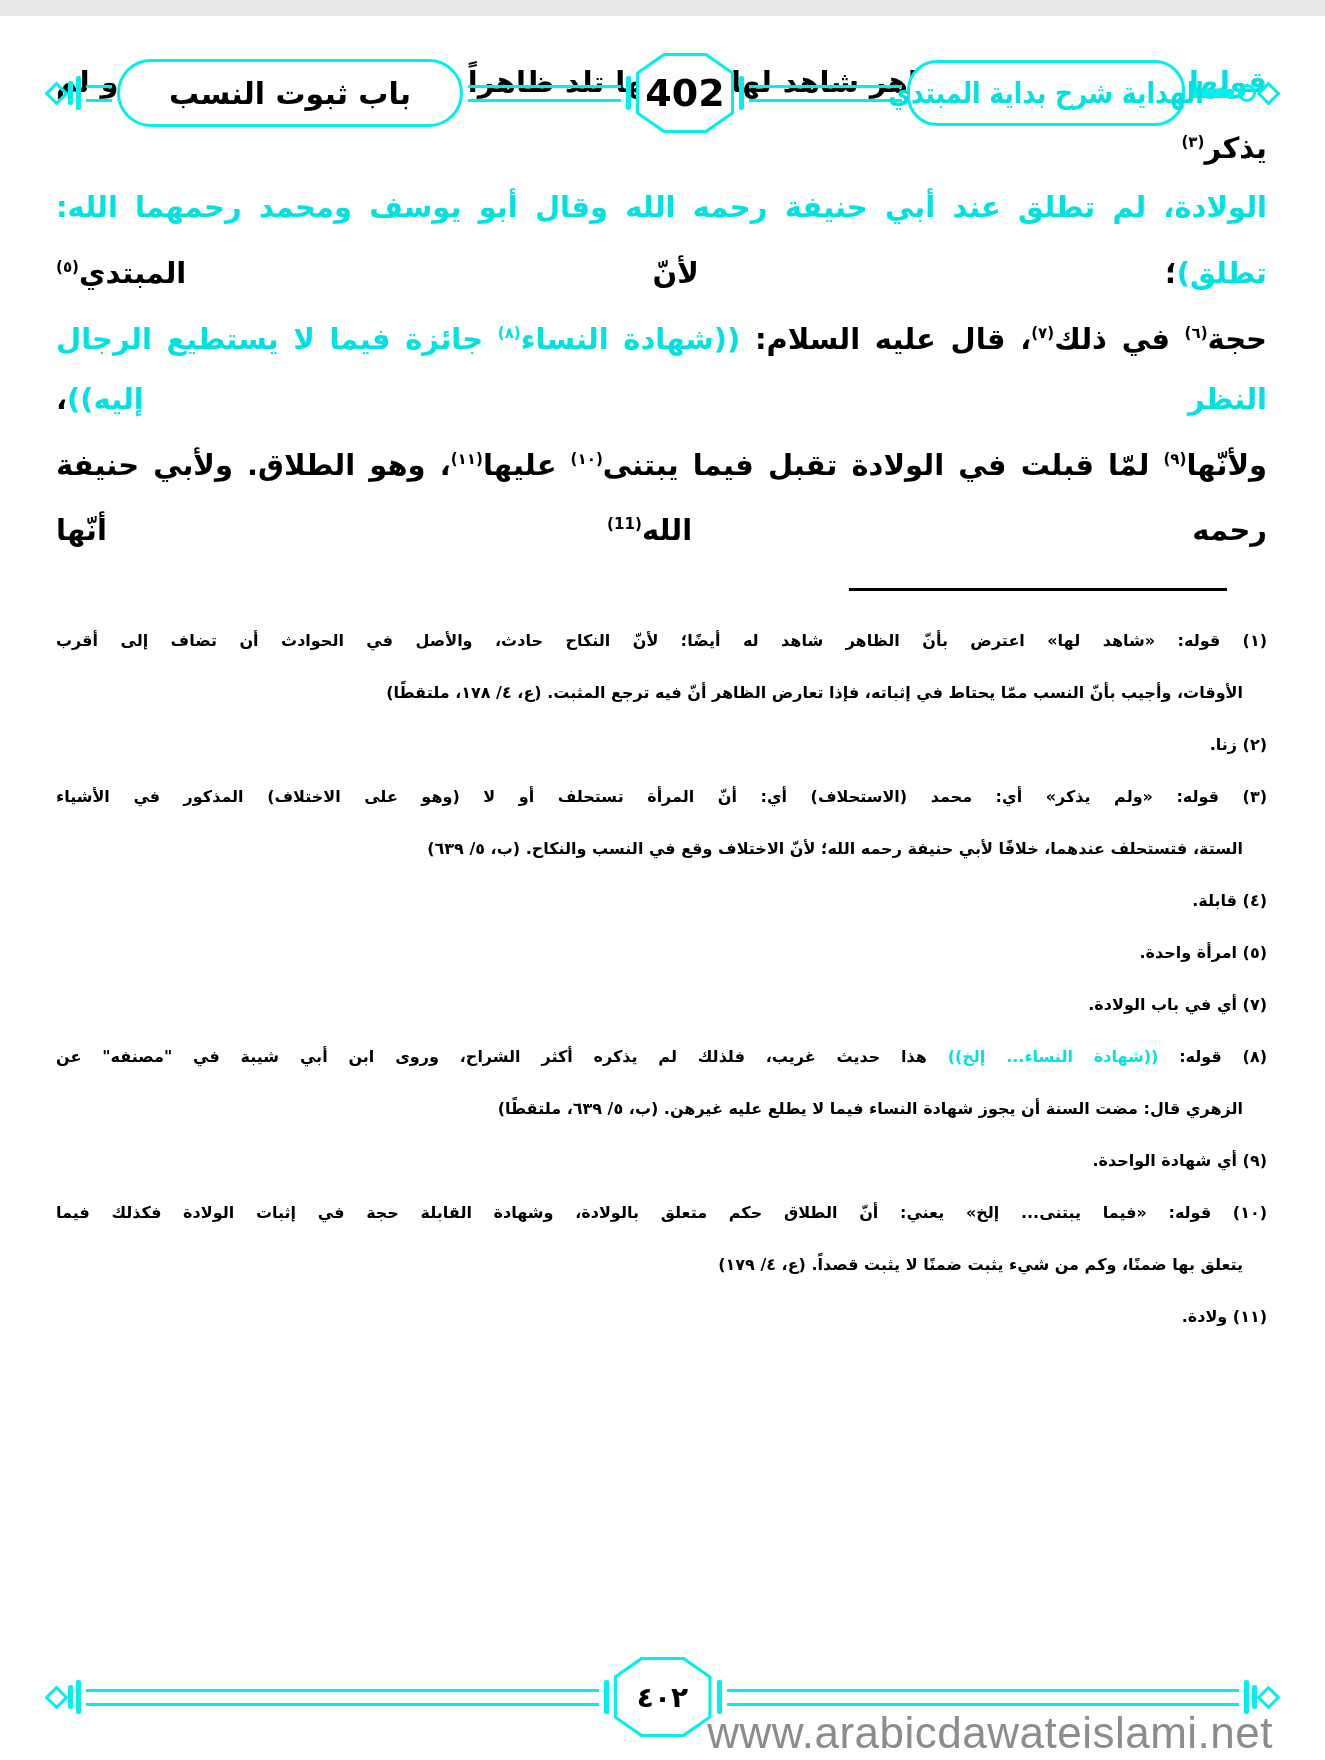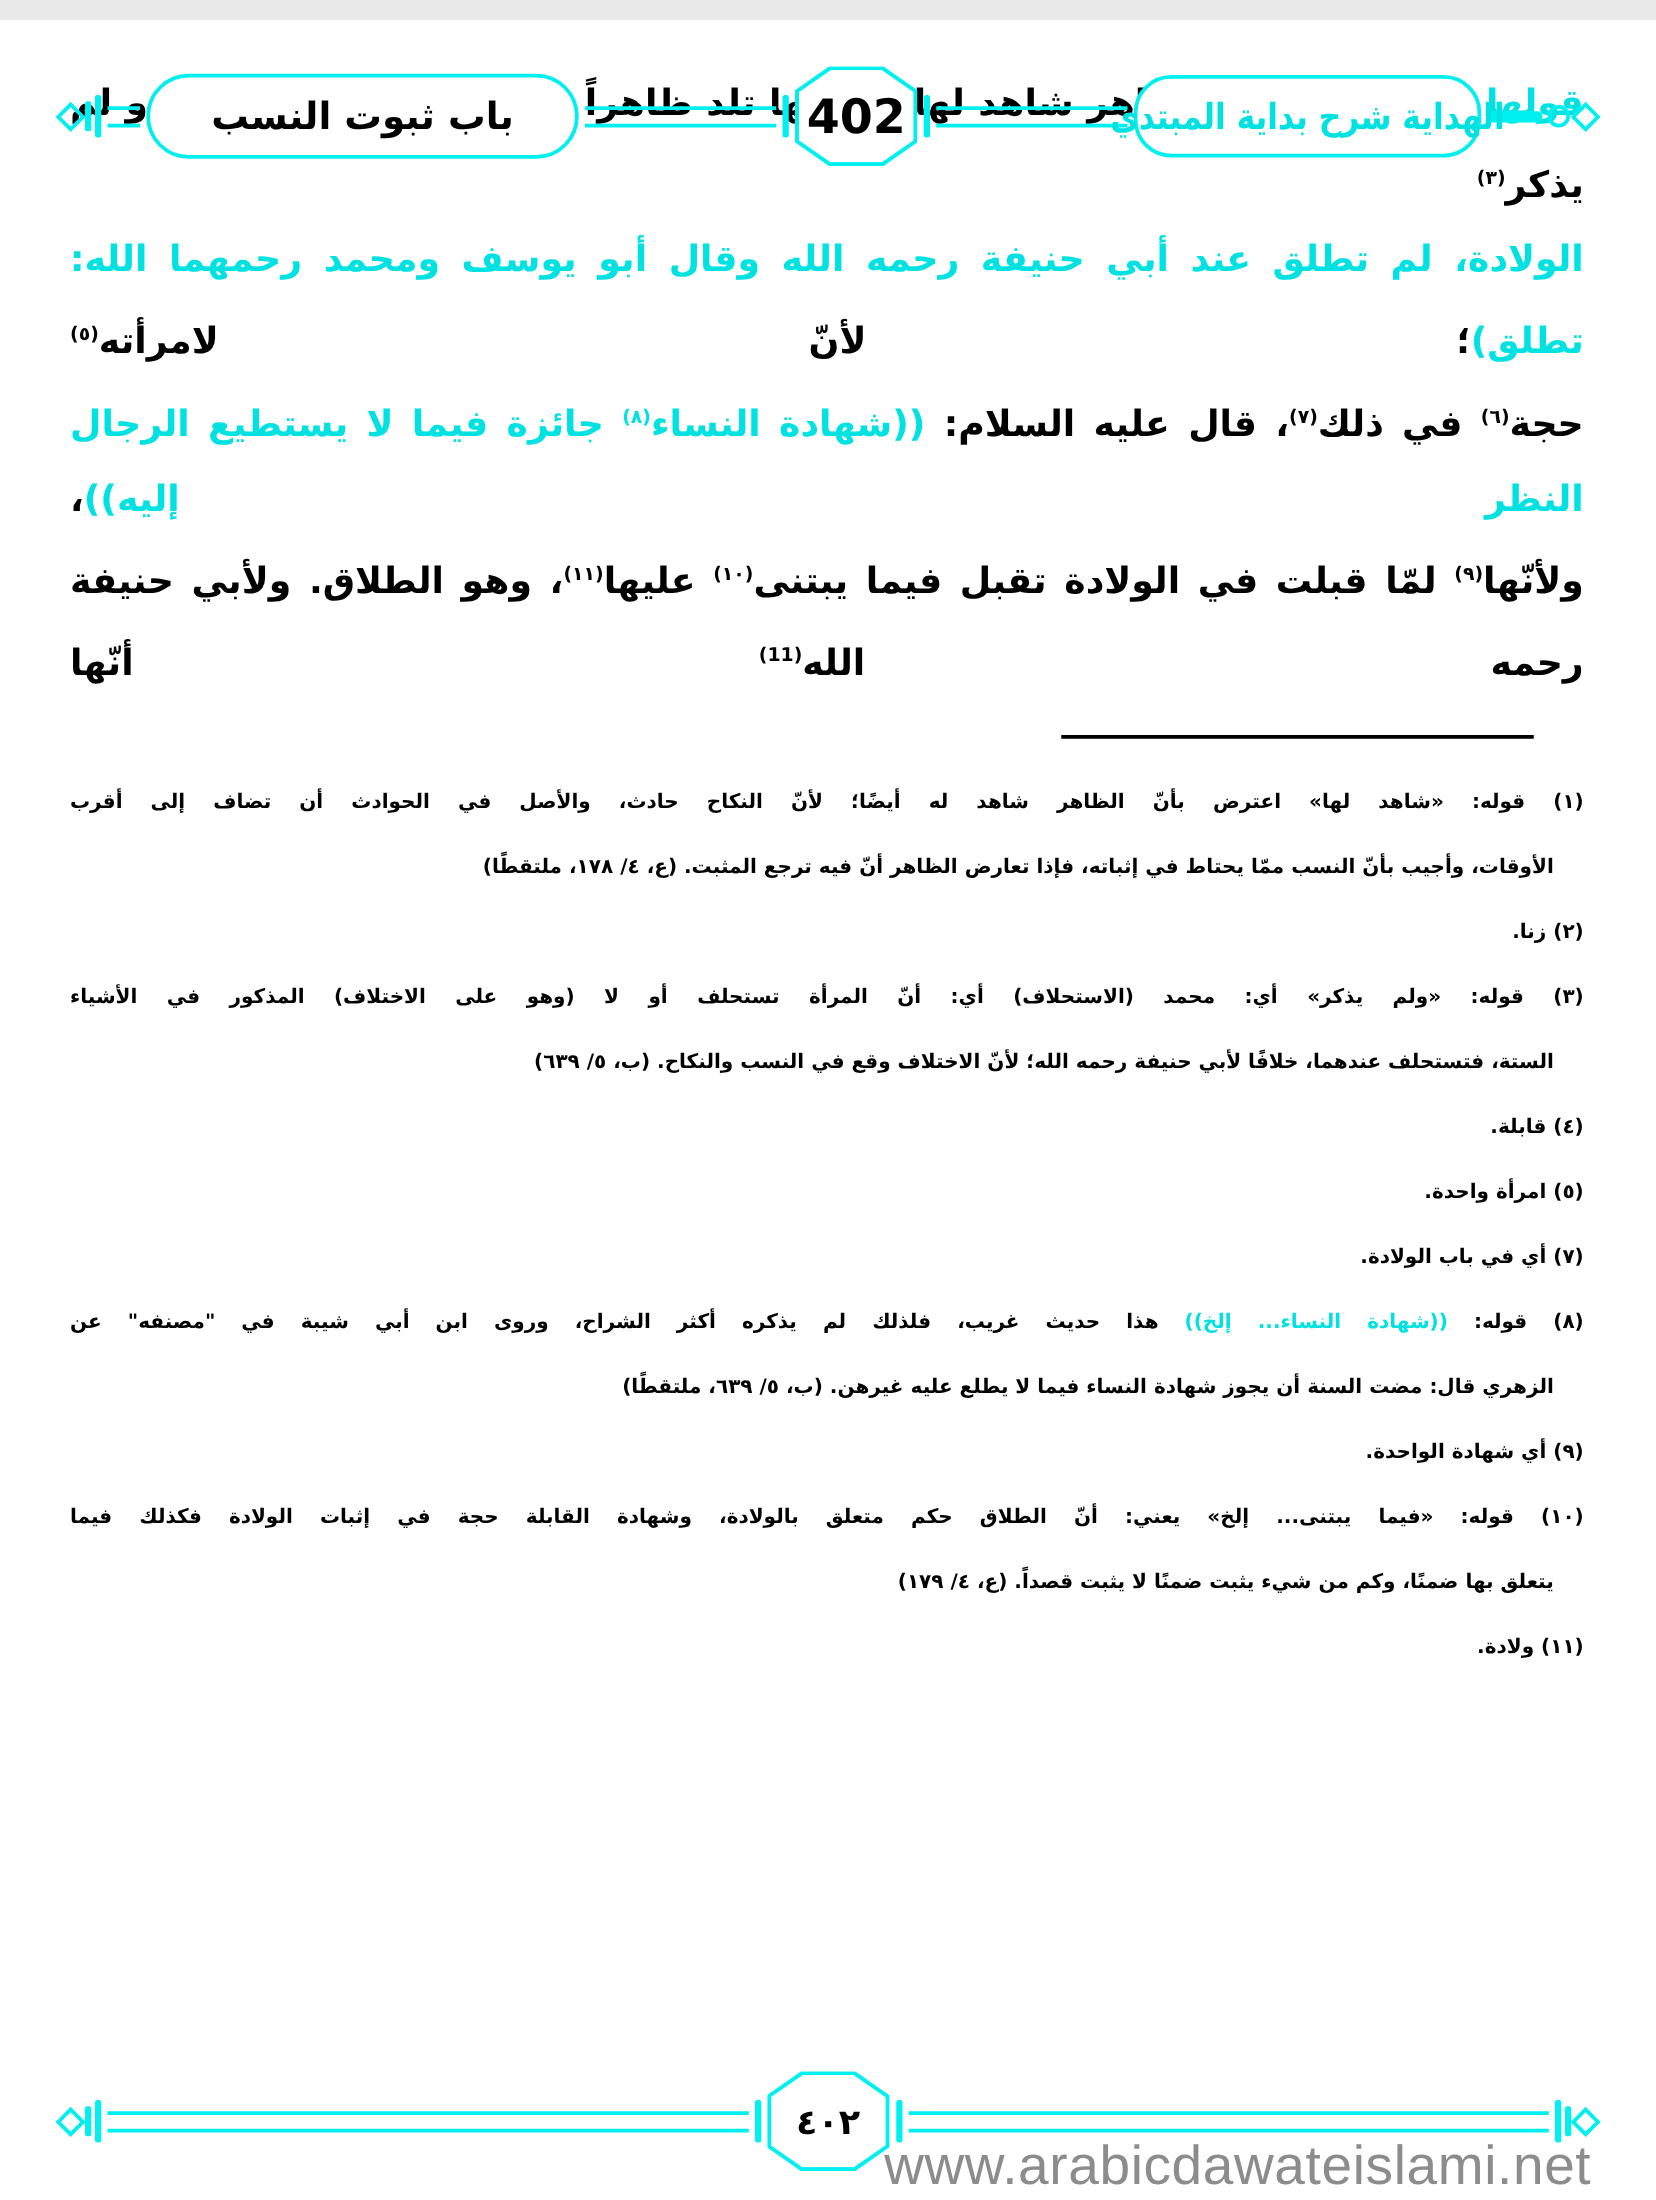--- a/index.html
+++ b/index.html
@@ -85,21 +85,21 @@
     </div>
     <span class="pen">
       <span class="rod"></span>
         <span class="ring"></span>
         <span class="diam"></span>
     </span>
   </div>
 
   <div class="main-text">
     <div class="bl jl"><span class="cyan">قولها وهو ابنه)</span><span>؛ لأنّ الظاهر شاهد لها</span><span class="sup">(١)</span><span>، فإنّها تلد ظاهراً من نكاح، لا من سفاح</span><span class="sup">(٢)</span><span> و لم يذكر</span><span class="sup">(٣)</span></div>
-    <div class="bl jl"><span class="cyan">الولادة، لم تطلق عند أبي حنيفة رحمه الله وقال أبو يوسف ومحمد رحمهما الله: تطلق)</span><span>؛ لأنّ لامرأته</span><span class="sup">(٥)</span></div>
+    <div class="bl jl"><span class="cyan">الولادة، لم تطلق عند أبي حنيفة رحمه الله وقال أبو يوسف ومحمد رحمهما الله: تطلق)</span><span>؛ لأنّ المبتدي</span><span class="sup">(٥)</span></div>
     <div class="bl jl"><span>حجة</span><span class="sup">(٦)</span><span> في ذلك</span><span class="sup">(٧)</span><span>، قال عليه السلام: </span><span class="cyan">((شهادة النساء</span><span class="cyan sup">(٨)</span><span class="cyan"> جائزة فيما لا يستطيع الرجال النظر إليه))</span><span>،</span></div>
     <div class="bl jl"><span>ولأنّها</span><span class="sup">(٩)</span><span> لمّا قبلت في الولادة تقبل فيما يبتنى</span><span class="sup">(١٠)</span><span> عليها</span><span class="sup">(١١)</span><span>، وهو الطلاق. ولأبي حنيفة رحمه الله</span><span class="sup">(11)</span><span> أنّها</span></div>
   </div>
 
   <div class="fn-area">
     <div class="separator"></div>
 
     <div class="fl jl"><span>(١) قوله: «شاهد لها» اعترض بأنّ الظاهر شاهد له أيضًا؛ لأنّ النكاح حادث، والأصل في الحوادث أن تضاف إلى أقرب</span></div>
     <div class="fl cont"><span>الأوقات، وأجيب بأنّ النسب ممّا يحتاط في إثباته، فإذا تعارض الظاهر أنّ فيه ترجع المثبت. (ع، ٤/ ١٧٨، ملتقطًا)</span></div>
     <div class="fl"><span>(٢) زنا.</span></div>

